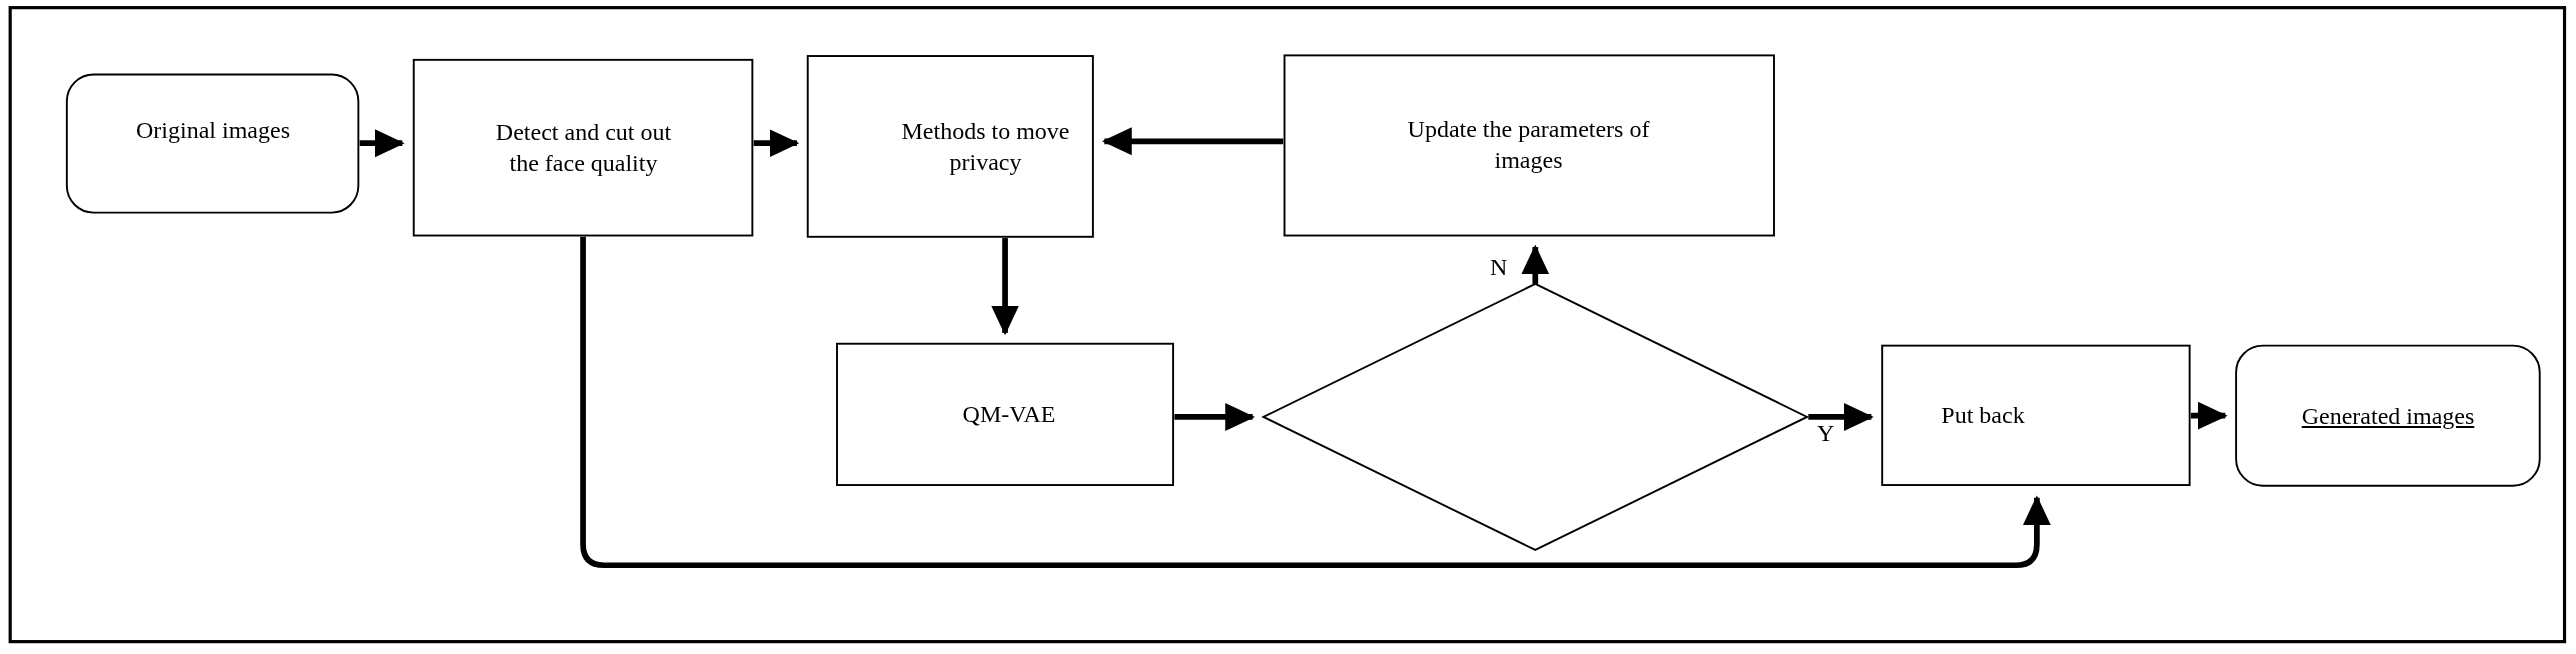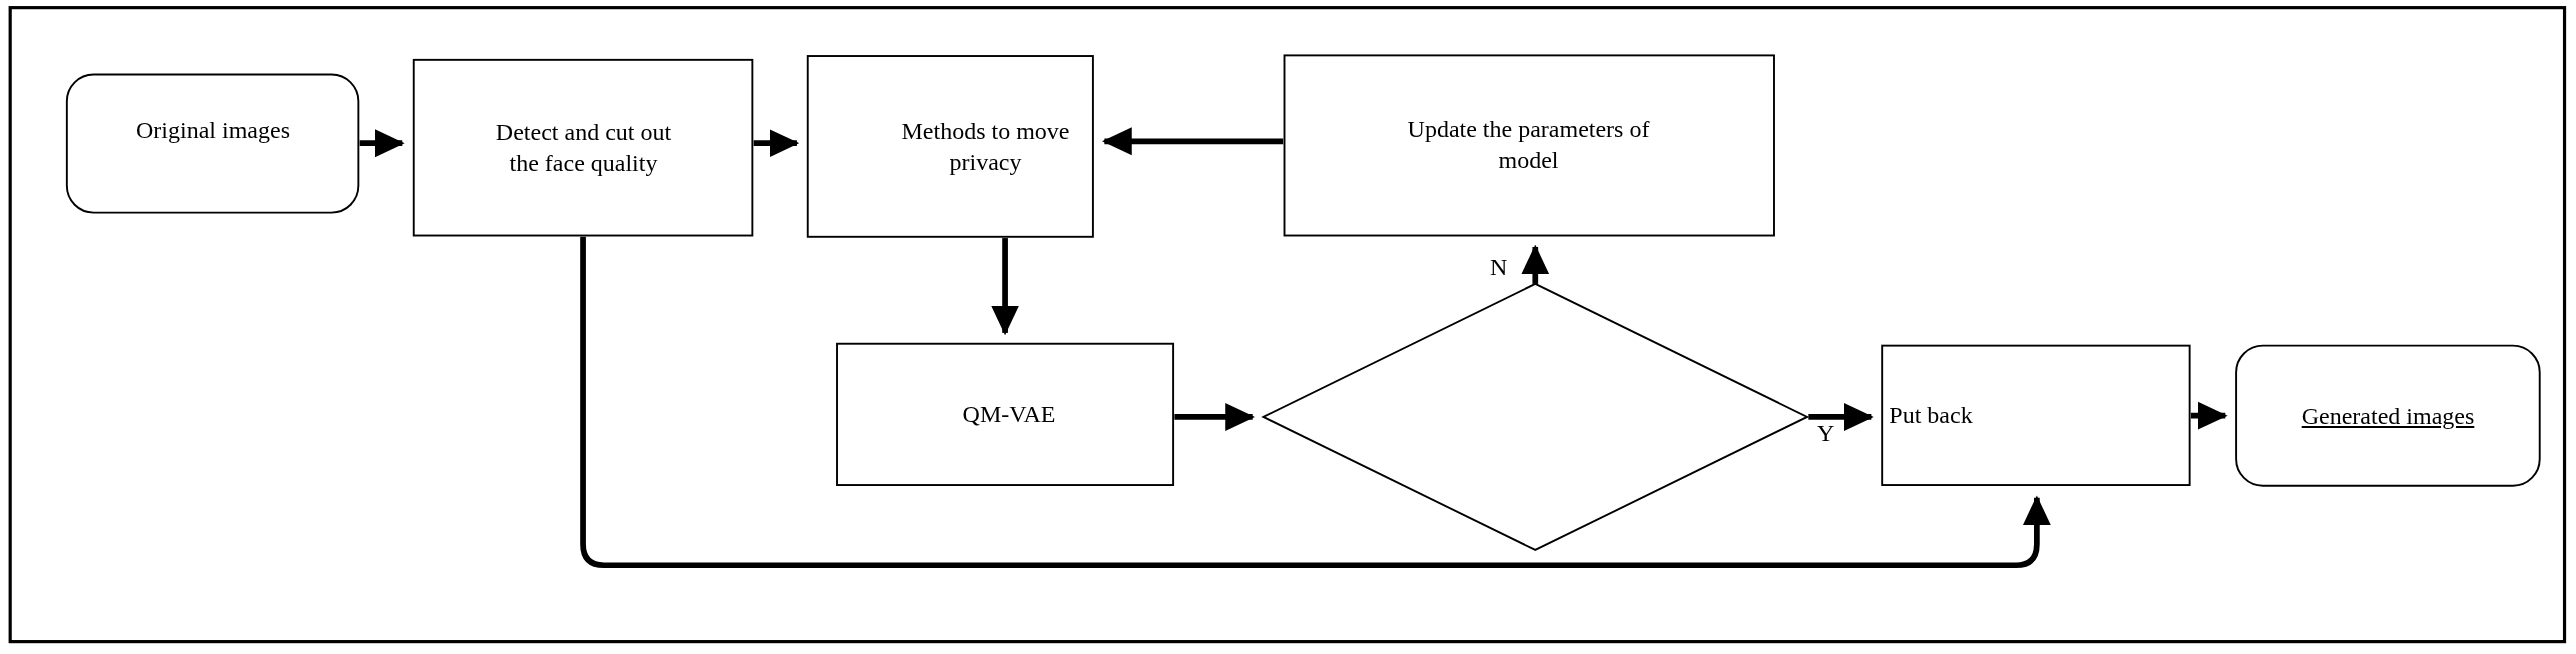--- a/index.html
+++ b/index.html
@@ -94,26 +94,26 @@
 
   <div class="node-label" style="left:67px; top:74px; width:292px; height:112px;">Original images</div>
 
   <div class="node-label" style="left:414px; top:60px; width:339px; height:176px;">Detect and cut out
 the face quality</div>
 
   <div class="node-label" style="left:808px; top:56px; width:285px; height:181px;margin-left:35px;">Methods to move
 privacy</div>
 
   <div class="node-label" style="left:1284px; top:55px; width:489px; height:180px;">Update the parameters of
-model</div>
+images</div>
 
   <div class="node-label" style="left:837px; top:344px; width:344px; height:141px;">QM-VAE</div>
 
 
-  <div class="node-label" style="left:1776px; top:346px; width:310px; height:139px;">Put back</div>
+  <div class="node-label" style="left:1828px; top:346px; width:310px; height:139px;">Put back</div>
 
   <div class="node-label" style="left:2236px; top:346px; width:304px; height:140px;text-decoration:underline;">Generated images</div>
 
   <div class="edge-label" style="left:1490px; top:255px;">N</div>
 
   <div class="edge-label" style="left:1817px; top:421px;">Y</div>
 
 </div>
 
 

